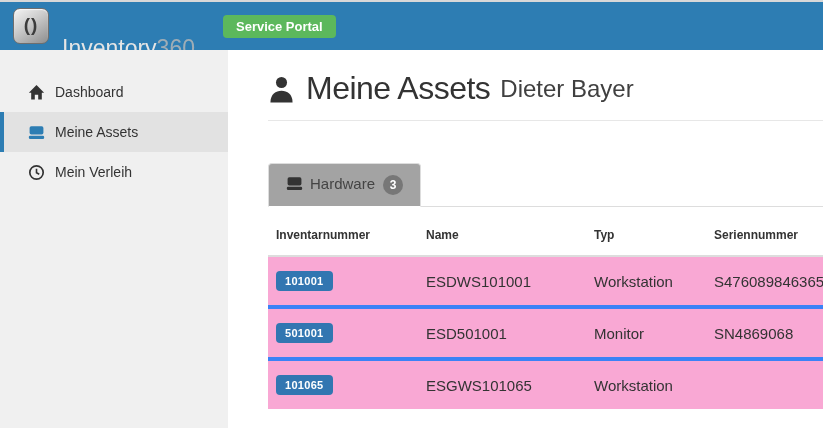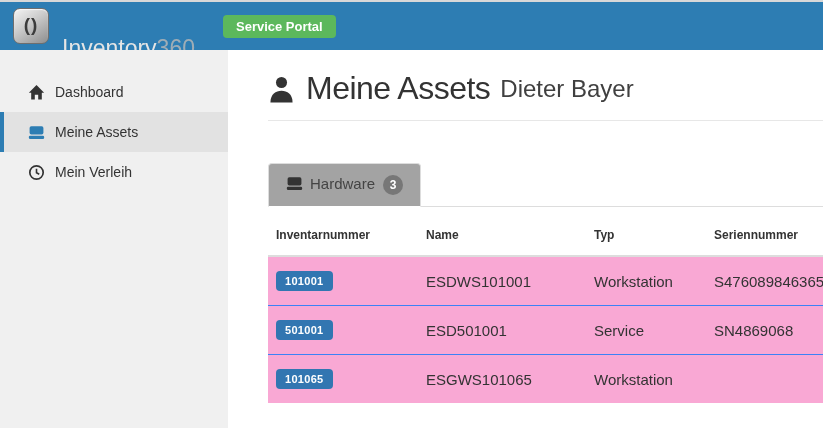--- a/index.html
+++ b/index.html
@@ -45,21 +45,21 @@
   .tab .ic { width:17px; height:17px; margin-right:7px; display:flex; align-items:center; }
   .tab-count { margin-left:8px; background:#777; color:#fff; width:20px; height:20px;
     border-radius:50%; font-size:12px; font-weight:bold; line-height:20px; text-align:center; }
 
   
   table { border-collapse:collapse; table-layout:fixed; width:600px; margin-top:15px; }
   col.c1{width:150px} col.c2{width:168px} col.c3{width:120px} col.c4{width:162px}
   th { text-align:left; font-size:12px; font-weight:bold; color:#333;
     padding:6px 8px 13px 8px; border-bottom:2px solid #ddd; }
   td { background:#f9a8d4; padding:14px 8px; font-size:15px; color:#333; vertical-align:middle; }
-  tbody tr + tr td { border-top:1px solid #3b82f6; }
+  tbody tr + tr td { border-top:4px solid #3b82f6; }
   .inv-label { display:inline-block; background:#3276b1; color:#fff; font-size:11px;
     font-weight:bold; padding:4px 9px; border-radius:4px; letter-spacing:.3px; }
 
   svg .fill { fill:#333; } svg .fill-blue { fill:#2d7db3; }
 </style>
 </head>
 <body>
 
 <div class="top-strip"></div>
 
@@ -151,21 +151,21 @@
       <tbody>
         <tr>
           <td><span class="inv-label">101001</span></td>
           <td>ESDWS101001</td>
           <td>Workstation</td>
           <td>S476089846365</td>
         </tr>
         <tr>
           <td><span class="inv-label">501001</span></td>
           <td>ESD501001</td>
-          <td>Service</td>
+          <td>Monitor</td>
           <td>SN4869068</td>
         </tr>
         <tr>
           <td><span class="inv-label">101065</span></td>
           <td>ESGWS101065</td>
           <td>Workstation</td>
           <td></td>
         </tr>
       </tbody>
     </table>

